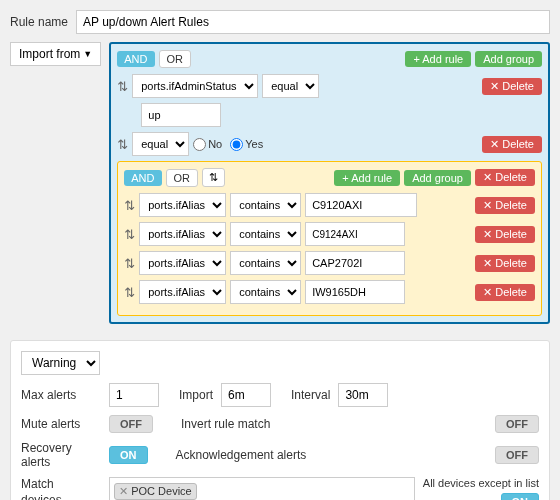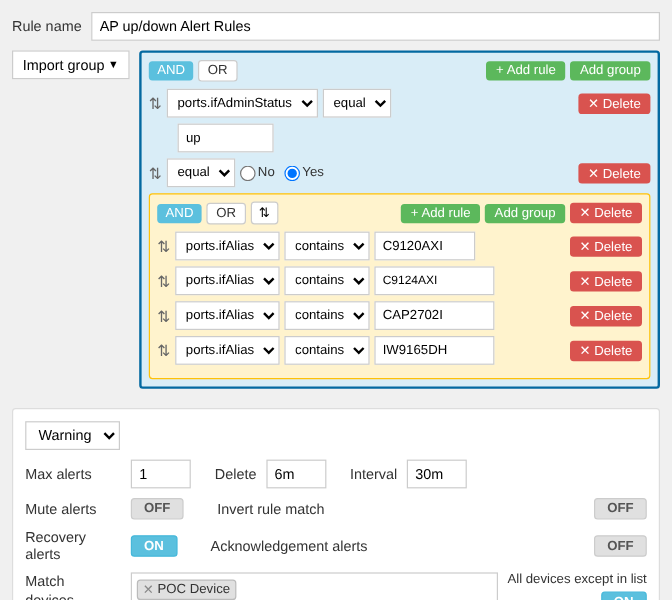--- a/index.html
+++ b/index.html
@@ -287,21 +287,21 @@
 <div class="page">
 
   <div class="rule-name-row">
     <span class="rule-name-label">Rule name</span>
     <input class="rule-name-input" type="text" value="AP up/down Alert Rules" style="">
   </div>
 
   <div style="display:flex; gap:8px; align-items:flex-start; margin-bottom:6px;">
 
     <button class="import-btn">
-      <span>Import group</span>
+      <span>Import from</span>
       <span class="caret">▼</span>
     </button>
 
     <div class="main-group" style="flex:1;">
       <div class="group-header">
         <div class="group-header-left">
           <button class="btn-and">AND</button>
           <button class="btn-or">OR</button>
         </div>
         <div class="group-header-right">
@@ -353,21 +353,21 @@
             <button class="btn-add-rule">+ Add rule</button>
             <button class="btn-add-group">Add group</button>
             <button class="btn-delete">✕ Delete</button>
           </div>
         </div>
 
         <div class="rule-row">
           <span class="rule-icon">⇅</span>
           <select><option>ports.ifAlias</option></select>
           <select><option>contains</option></select>
-          <input type="text" value="C9120AXI" style="width: 84px; font-size: 11px; padding: 2px 6px; border: 1px solid rgb(204, 204, 204); height: 24px;">
+          <input type="text" value="C9120AXI" style="width: 112px; font-size: 11px; padding: 2px 6px; border: 1px solid rgb(204, 204, 204); height: 24px;">
           <div style="flex:1;"></div>
           <button class="btn-delete">✕ Delete</button>
         </div>
 
         <div class="rule-row">
           <span class="rule-icon">⇅</span>
           <select><option>ports.ifAlias</option></select>
           <select><option>contains</option></select>
           <input type="text" value="C9124AXI" style="width: 100px; font-size: 10px; padding: 2px 6px; border: 1px solid rgb(204, 204, 204); height: 24px;">
           <div style="flex:1;"></div>
@@ -402,21 +402,21 @@
         <option>Warning</option>
         <option>Critical</option>
         <option>Error</option>
         <option>Info</option>
       </select>
     </div>
 
     <div class="section-row">
       <span class="section-label">Max alerts</span>
       <input class="field-input" type="text" value="1" style="">
-      <span style="margin-left:12px;">Delete</span>
+      <span style="margin-left:12px;">Import</span>
       <input class="field-input" type="text" value="6m" style="">
       <span style="margin-left:12px;">Interval</span>
       <input class="field-input" type="text" value="30m" style="">
     </div>
 
     <div class="section-row">
       <span class="section-label">Mute alerts</span>
       <button class="toggle-btn toggle-off">OFF</button>
       <span style="margin-left:20px; flex:1;">Invert rule match</span>
       <button class="toggle-btn toggle-off">OFF</button>

